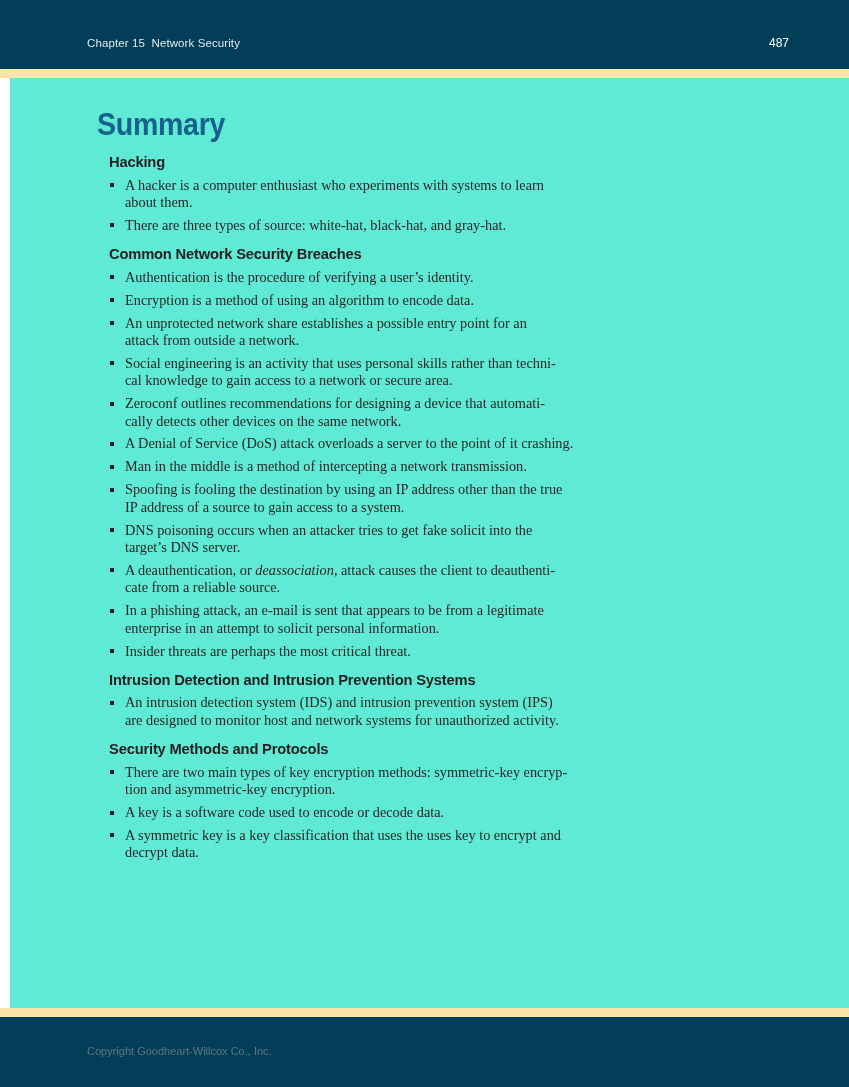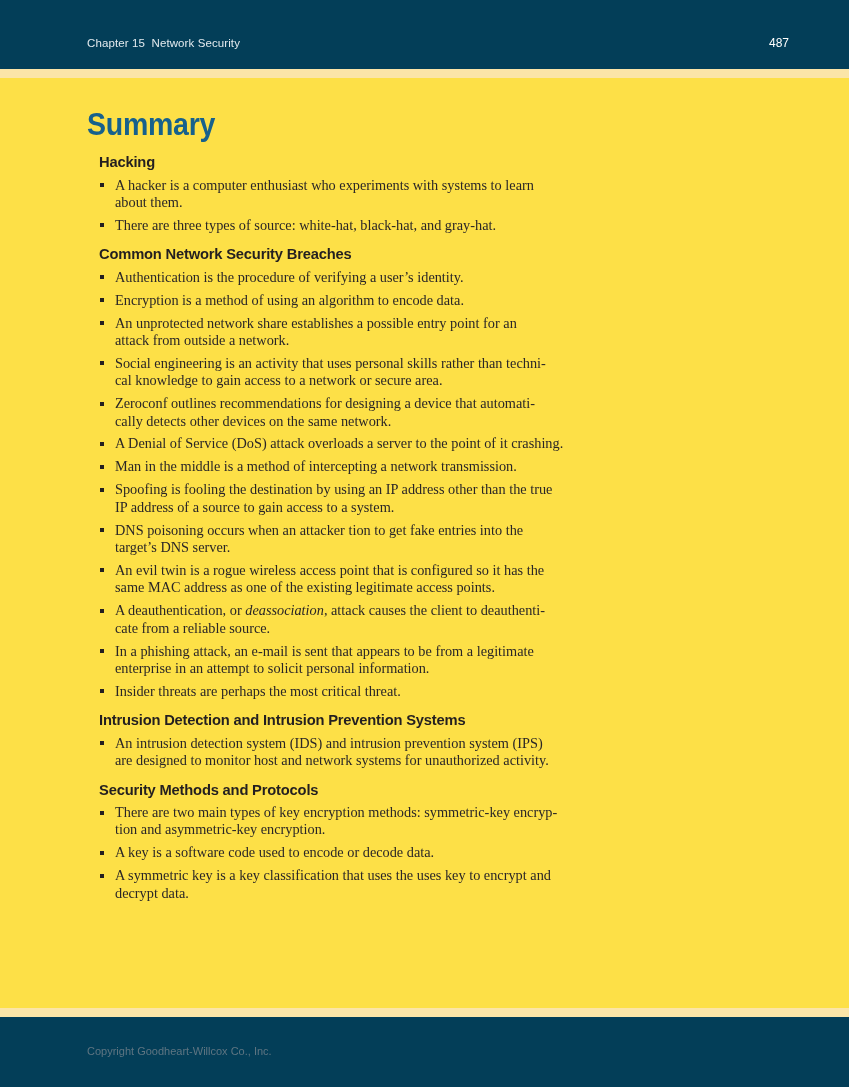--- a/index.html
+++ b/index.html
@@ -30,23 +30,23 @@
   .page-number{
     position:absolute;right:60px;top:36px;
     font-family:"Liberation Sans", sans-serif;
     font-size:12px;font-weight:normal;color:#ffffff;text-align:right;
   }
   .stripe-top{
     position:absolute;top:69px;left:0;right:0;height:9px;
     background:var(--cream);
   }
   .content{
-    position:absolute;top:78px;left:0;right:0;height:930px;
+    position:absolute;top:78px;left:10px;right:0;height:930px;
     padding-left:87px;box-sizing:border-box;overflow:hidden;
-    background:#fde047;
+    background:#5eead4;
   }
   h1.page-title{
     margin:30px 0 6px 0;
     font-family:"Liberation Sans", sans-serif;
     font-size:31px;line-height:34px;font-weight:bold;
     color:var(--title_blue);
     display:inline-block;transform:scaleX(0.92);transform-origin:0 50%;
     letter-spacing:-0.3px;
   }
   h1.page-title{display:block;}
@@ -153,27 +153,22 @@
           <span class="marker"></span>
           <span class="li-text">Man in the middle is a method of intercepting a network transmission.</span>
         </li>
       <li class="bullet-item">
           <span class="marker"></span>
           <span class="li-text">Spoofing is fooling the destination by using an IP address other than the true
 IP address of a source to gain access to a system.</span>
         </li>
       <li class="bullet-item">
           <span class="marker"></span>
-          <span class="li-text">DNS poisoning occurs when an attacker tion to get fake entries into the
+          <span class="li-text">DNS poisoning occurs when an attacker tries to get fake solicit into the
 target’s DNS server.</span>
-        </li>
-      <li class="bullet-item">
-          <span class="marker"></span>
-          <span class="li-text">An evil twin is a rogue wireless access point that is configured so it has the
-same MAC address as one of the existing legitimate access points.</span>
         </li>
       <li class="bullet-item">
           <span class="marker"></span>
           <span class="li-text"><span>A deauthentication, or </span><em>deassociation</em><span>, attack causes the client to deauthenti-
 cate from a reliable source.</span></span>
         </li>
       <li class="bullet-item">
           <span class="marker"></span>
           <span class="li-text">In a phishing attack, an e-mail is sent that appears to be from a legitimate
 enterprise in an attempt to solicit personal information.</span>

